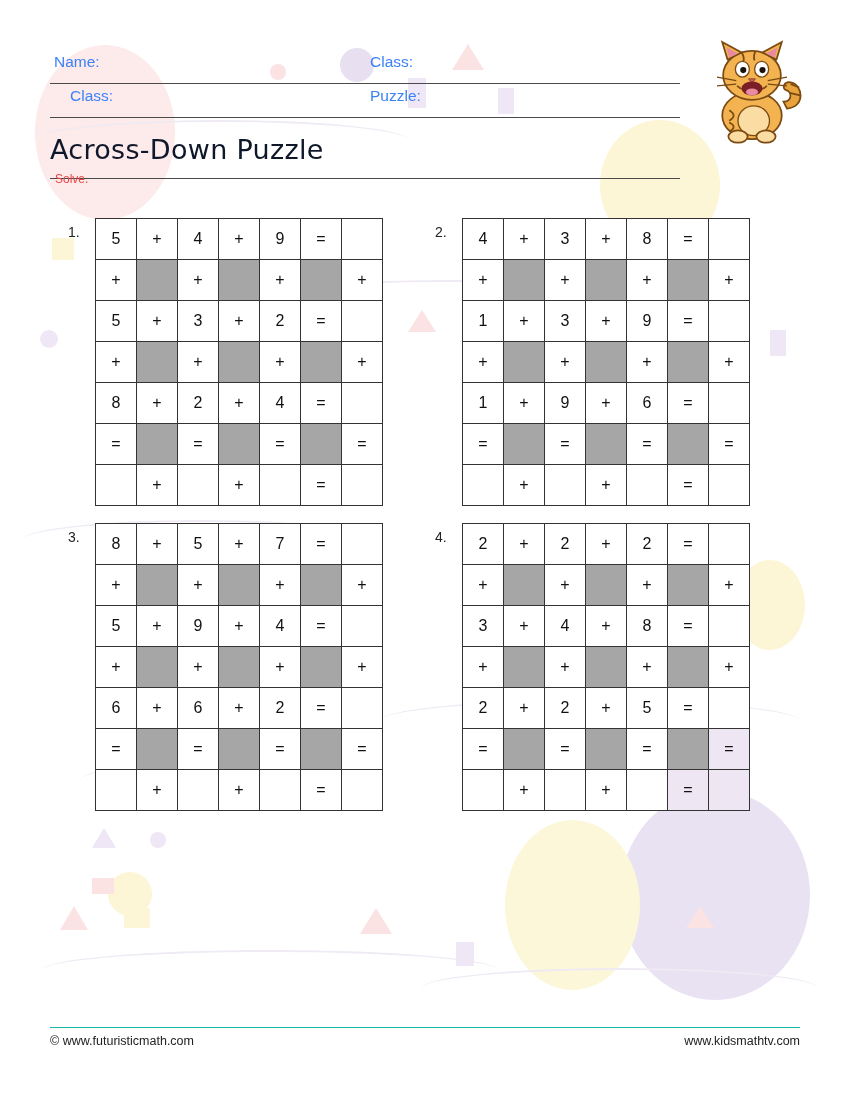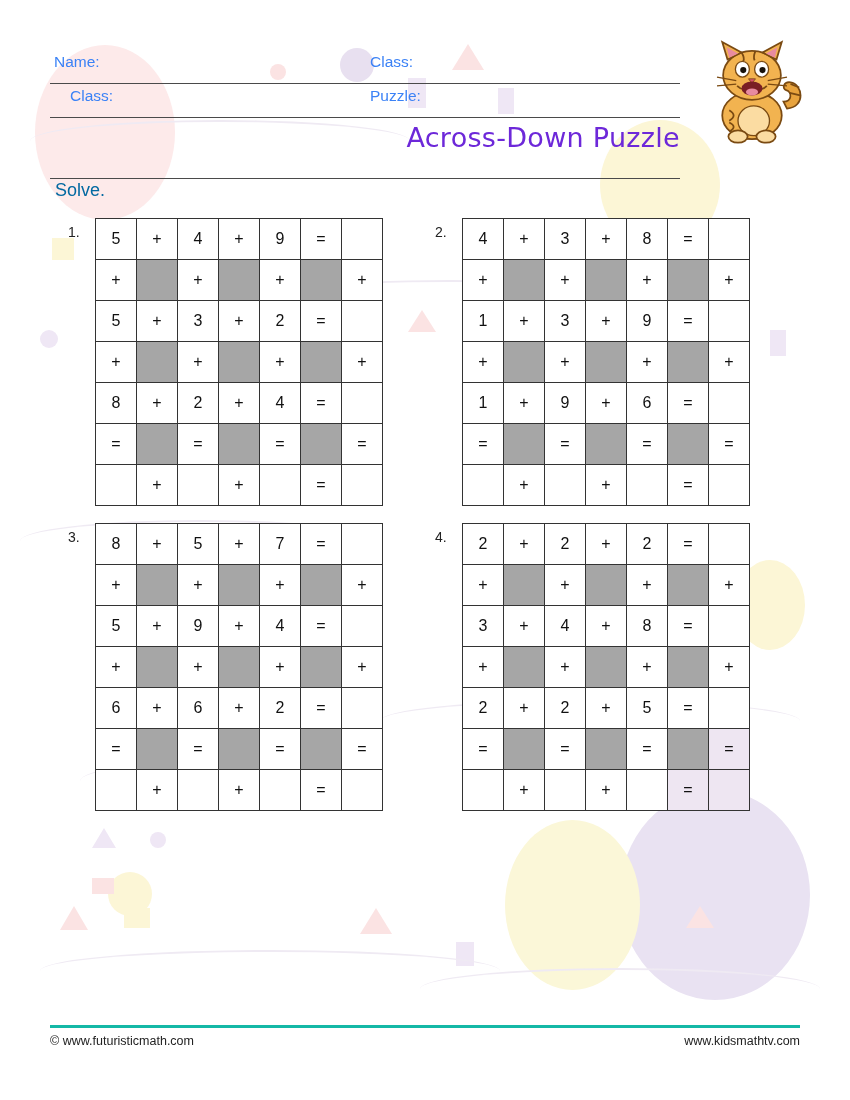--- a/index.html
+++ b/index.html
@@ -69,34 +69,34 @@
   .lbl-teach { left: 320px; }
 
   .title-row {
     position: relative;
     height: 60px;
     border-bottom: 1px solid #4a4a4a;
   }
   .worksheet-title {
     position: absolute;
     width: 100%;
-    text-align: right;
-    top: 4px;
+    text-align: left;
+    top: 16px;
     font-size: 27px;
-    color: #6d28d9;
+    color: #0f172a;
     font-family: "DejaVu Sans", sans-serif;
     letter-spacing: 0.3px;
   }
 
   .instruction {
     position: absolute;
     left: 55px;
-    top: 180px;
-    font-size: 18px;
-    color: #0369a1;
+    top: 172px;
+    font-size: 12px;
+    color: #ef4444;
   }
 
   
   .puzzle {
     position: absolute;
   }
   .pnum {
     position: absolute;
     left: -27px;
     top: 6px;
@@ -137,21 +137,21 @@
     width: 105px;
     height: 110px;
   }
 
   
   .footer {
     position: absolute;
     left: 50px;
     right: 50px;
     bottom: 52px;
-    border-top: 3px solid #14b8a6;
+    border-top: 1px solid #14b8a6;
     padding-top: 6px;
     display: flex;
     justify-content: space-between;
     font-size: 12.5px;
     color: #222;
   }
 </style>
 </head>
 <body>
 

